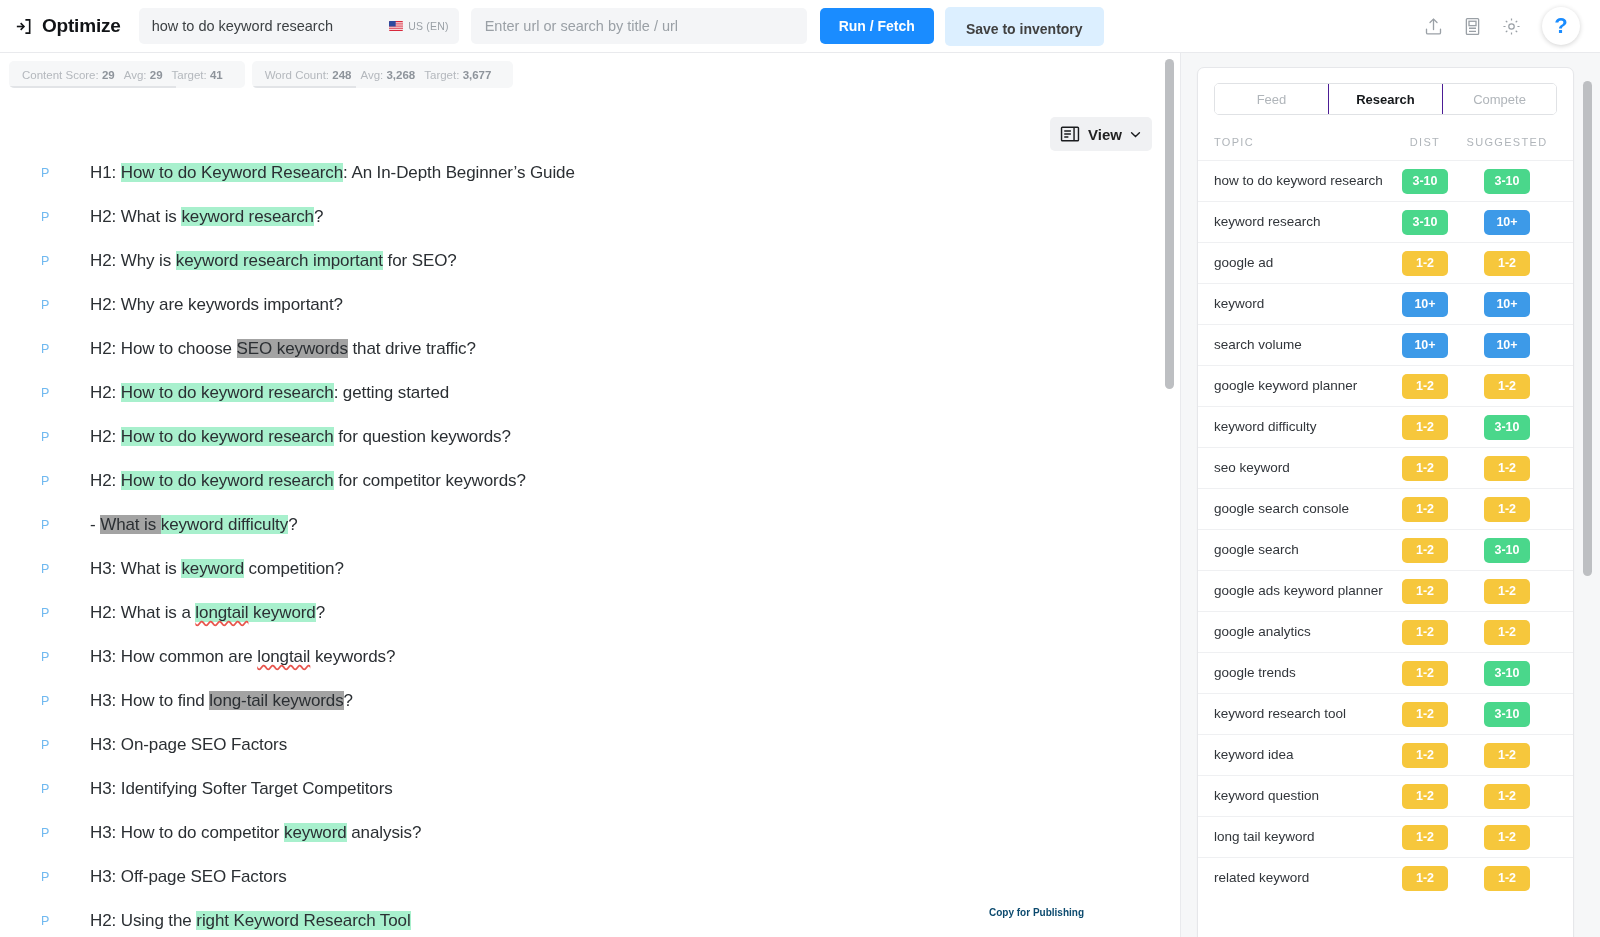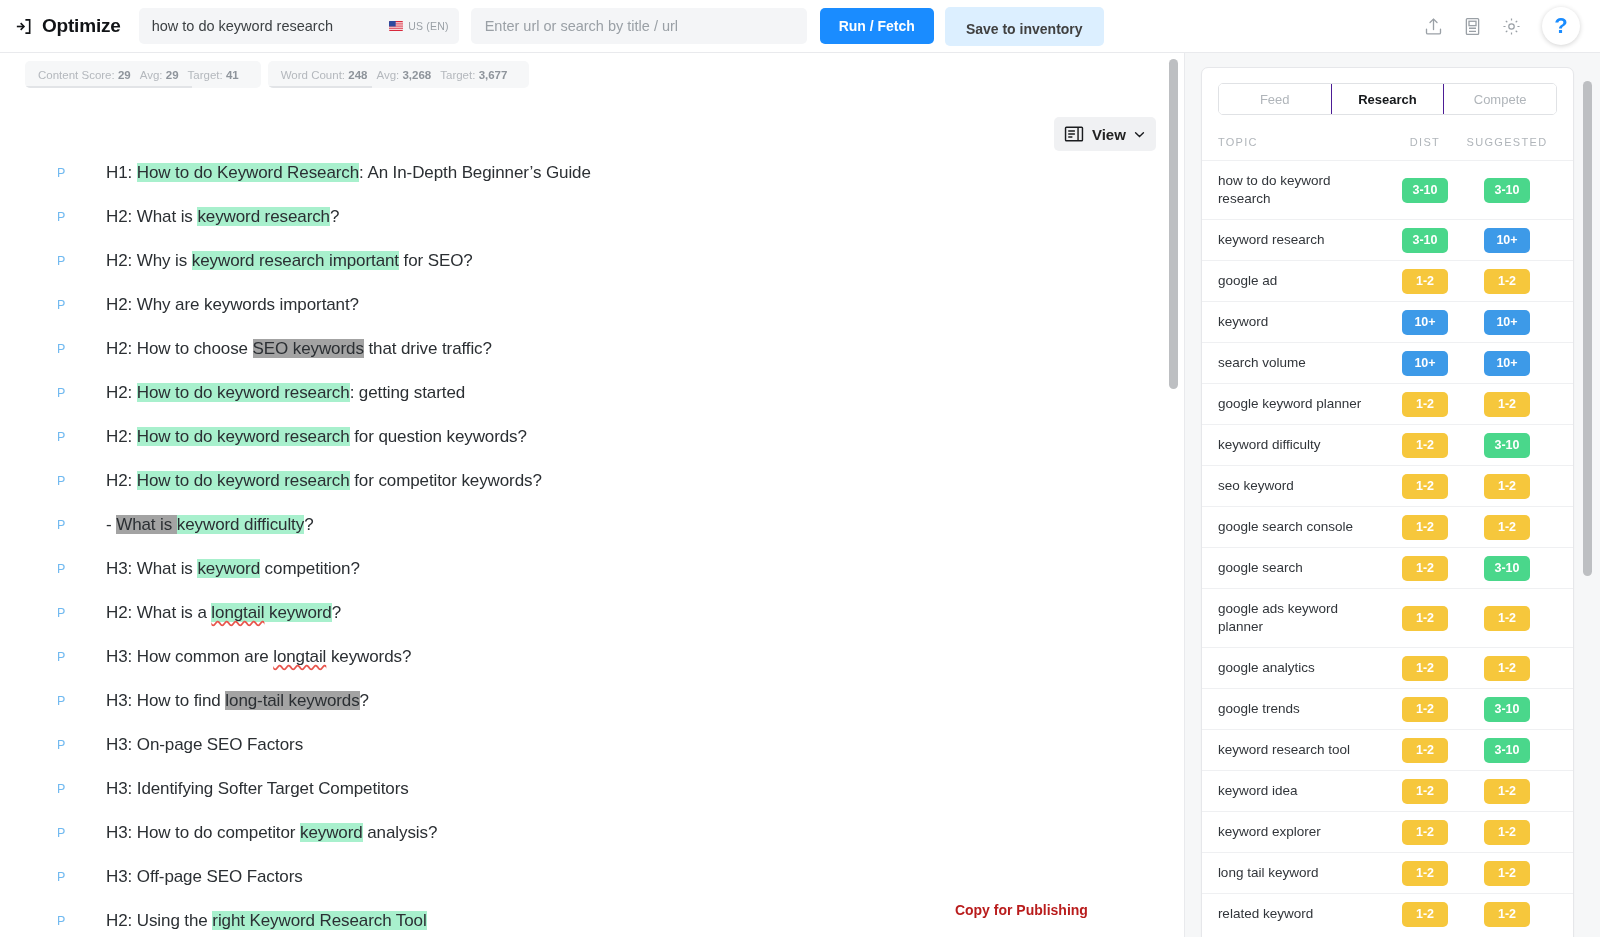--- a/index.html
+++ b/index.html
@@ -83,21 +83,21 @@
   .help-btn {
     width: 38px; height: 38px; border-radius: 50%;
     background: #fff;
     box-shadow: 0 1px 5px rgba(0,0,0,.18);
     display:flex; align-items:center; justify-content:center;
     color: #1a8cff; font-size: 22px; font-weight: bold;
     cursor: pointer; margin-left: 2px;
   }
 
   
-  .body-wrap { display: flex; height: 884px; padding-left: 16px; }
+  .body-wrap { display: flex; height: 884px; }
 
   .left-pane {
     width: 1181px; position: relative;
     background: #fff;
     border-right: 1px solid #e9eaed;
   }
 
   .statsbar {
     height: 40px; display: flex; align-items: center;
     padding: 3px 0 0 9px; gap: 7px;
@@ -153,21 +153,21 @@
   mark.g { background: #a8f0cd; color: #2b2f33; }
   mark.y { background: #a3a3a3; color: #2b2f33; }
   .sp {
     text-decoration: underline wavy #e8554d;
     text-decoration-skip-ink: none;
     text-underline-offset: 2px;
   }
 
   .copy-pub {
     position: absolute; right: 96px; bottom: 19px;
-    font-size: 14px; font-weight: bold; color: #b91c1c;
+    font-size: 10px; font-weight: bold; color: #0c4a6e;
     cursor: pointer;
   }
 
   .sb-track {
     position: absolute; top: 0; right: 6px;
     width: 9px; height: 100%;
   }
   .sb-thumb {
     position: absolute; width: 9px; border-radius: 5px;
     background: #bdbfc2;
@@ -564,21 +564,21 @@
           <div class="trow">
             <div class="td-topic">keyword idea</div>
             <div class="td-dist">
               <span class="badge b-yellow">1-2</span>
             </div>
             <div class="td-sugg">
               <span class="badge b-yellow">1-2</span>
             </div>
           </div>
           <div class="trow">
-            <div class="td-topic">keyword explorer</div>
+            <div class="td-topic">keyword question</div>
             <div class="td-dist">
               <span class="badge b-yellow">1-2</span>
             </div>
             <div class="td-sugg">
               <span class="badge b-yellow">1-2</span>
             </div>
           </div>
           <div class="trow">
             <div class="td-topic">long tail keyword</div>
             <div class="td-dist">

